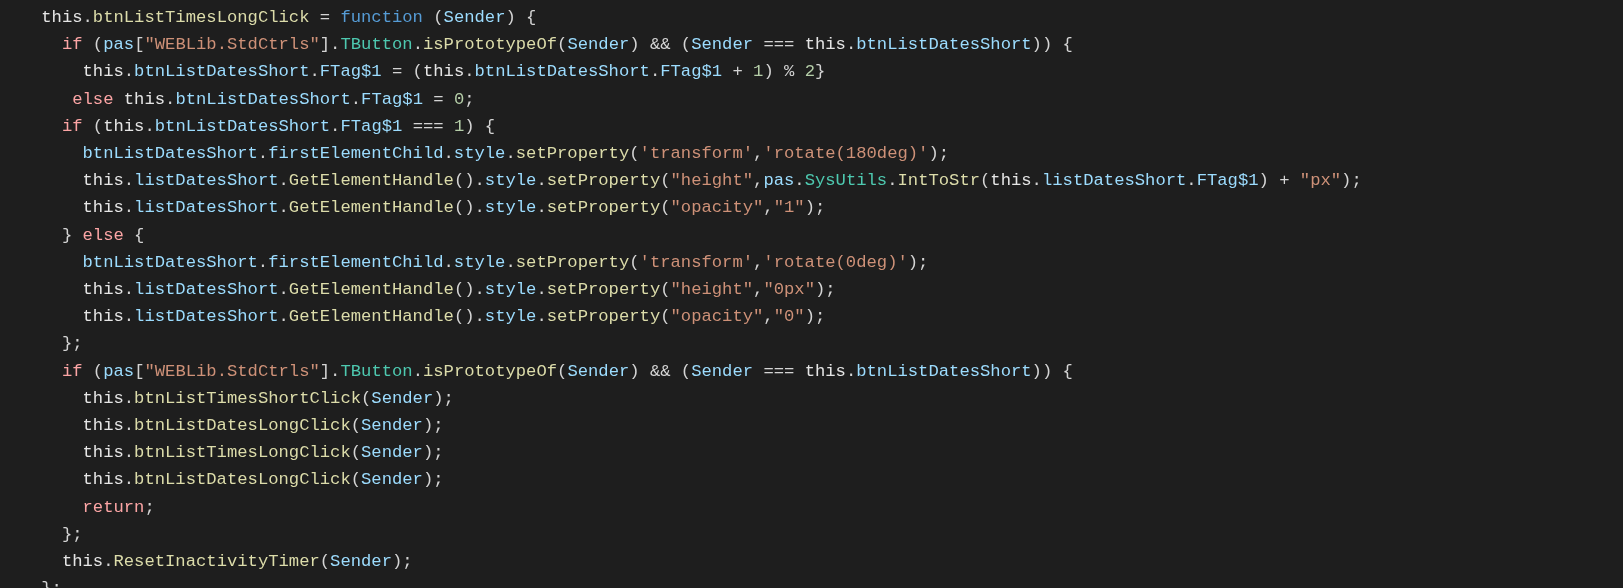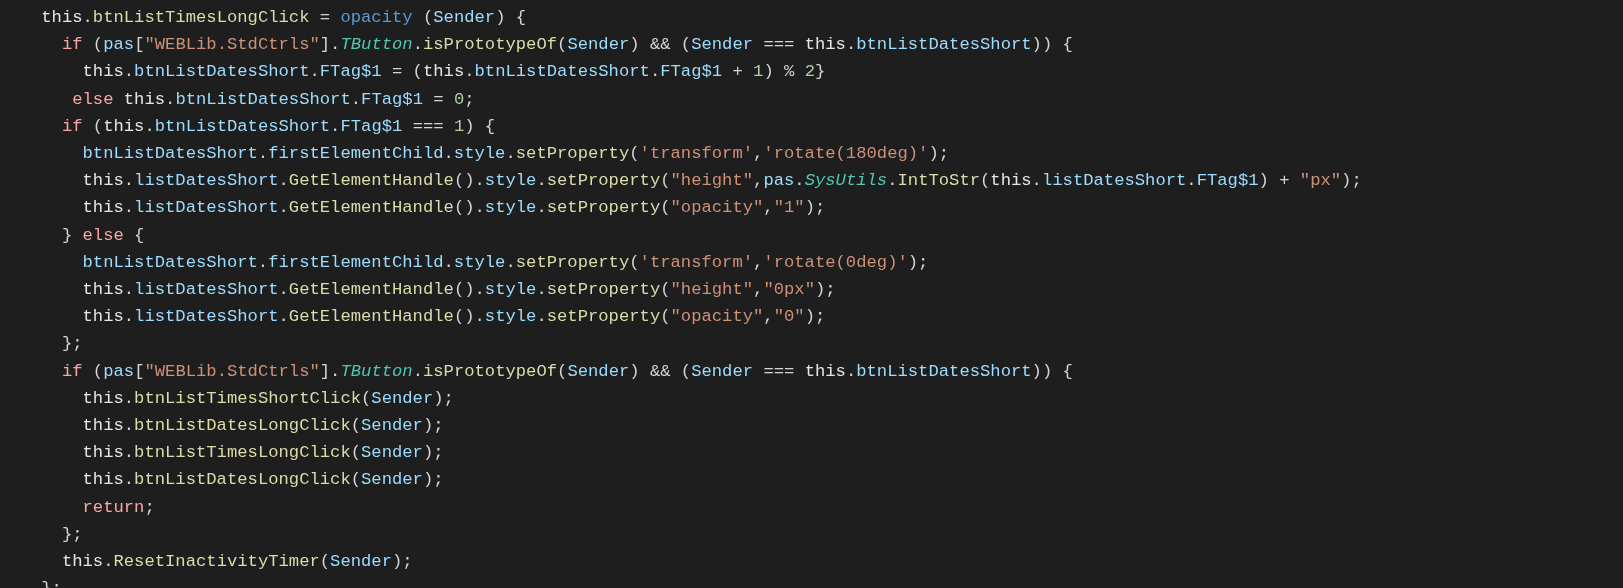--- a/index.html
+++ b/index.html
@@ -22,26 +22,26 @@
   .c-this     { color: #e5e5e5; }   
   .c-kwblue   { color: #fca5a5; }   
   .c-kwpurple { color: #569cd6; }   
   .c-ident    { color: #9cdcfe; text-align: right; }   
   .c-call     { color: #dcdcaa; }   
   .c-param    { color: #9cdcfe; }
   .c-punc     { color: #d4d4d4; }
   .c-num      { color: #b5cea8; }
   .c-str      { color: #ce9178; }
   .c-op       { color: #d4d4d4; }
-  .c-class    { color: #4ec9b0; font-style: italic; }
+  .c-class    { color: #4ec9b0; }
 </style>
 </head>
 <body>
 
-<pre class="code"><span>    <span class="c-this">this</span><span class="c-punc">.</span><span class="c-call">btnListTimesLongClick</span><span class="c-op"> = </span><span class="c-kwpurple">opacity</span><span class="c-punc"> (</span><span class="c-param">Sender</span><span class="c-punc">) {</span></span>
+<pre class="code"><span>    <span class="c-this">this</span><span class="c-punc">.</span><span class="c-call">btnListTimesLongClick</span><span class="c-op"> = </span><span class="c-kwpurple">function</span><span class="c-punc"> (</span><span class="c-param">Sender</span><span class="c-punc">) {</span></span>
 <span>      <span class="c-kwblue">if</span><span class="c-punc"> (</span><span class="c-ident">pas</span><span class="c-punc">[</span><span class="c-str">"WEBLib.StdCtrls"</span><span class="c-punc">].</span><span class="c-class">TButton</span><span class="c-punc">.</span><span class="c-call">isPrototypeOf</span><span class="c-punc">(</span><span class="c-ident">Sender</span><span class="c-punc">) &amp;&amp; (</span><span class="c-ident">Sender</span><span class="c-op"> === </span><span class="c-this">this</span><span class="c-punc">.</span><span class="c-ident">btnListDatesShort</span><span class="c-punc">)) {</span></span>
 <span>        <span class="c-this">this</span><span class="c-punc">.</span><span class="c-ident">btnListDatesShort</span><span class="c-punc">.</span><span class="c-ident">FTag$1</span><span class="c-punc"> = (</span><span class="c-this">this</span><span class="c-punc">.</span><span class="c-ident">btnListDatesShort</span><span class="c-punc">.</span><span class="c-ident">FTag$1</span><span class="c-op"> + </span><span class="c-num">1</span><span class="c-punc">) </span><span class="c-op">%</span><span class="c-punc"> </span><span class="c-num">2</span><span class="c-punc">}</span></span>
 <span>       <span class="c-kwblue">else</span><span> </span><span class="c-this">this</span><span class="c-punc">.</span><span class="c-ident">btnListDatesShort</span><span class="c-punc">.</span><span class="c-ident">FTag$1</span><span class="c-op"> = </span><span class="c-num">0</span><span class="c-punc">;</span></span>
 <span>      <span class="c-kwblue">if</span><span class="c-punc"> (</span><span class="c-this">this</span><span class="c-punc">.</span><span class="c-ident">btnListDatesShort</span><span class="c-punc">.</span><span class="c-ident">FTag$1</span><span class="c-op"> === </span><span class="c-num">1</span><span class="c-punc">) {</span></span>
 <span>        <span class="c-ident">btnListDatesShort</span><span class="c-punc">.</span><span class="c-ident">firstElementChild</span><span class="c-punc">.</span><span class="c-ident">style</span><span class="c-punc">.</span><span class="c-call">setProperty</span><span class="c-punc">(</span><span class="c-str">'transform'</span><span class="c-punc">,</span><span class="c-str">'rotate(180deg)'</span><span class="c-punc">);</span></span>
 <span>        <span class="c-this">this</span><span class="c-punc">.</span><span class="c-ident">listDatesShort</span><span class="c-punc">.</span><span class="c-call">GetElementHandle</span><span class="c-punc">().</span><span class="c-ident">style</span><span class="c-punc">.</span><span class="c-call">setProperty</span><span class="c-punc">(</span><span class="c-str">"height"</span><span class="c-punc">,</span><span class="c-ident">pas</span><span class="c-punc">.</span><span class="c-class">SysUtils</span><span class="c-punc">.</span><span class="c-call">IntToStr</span><span class="c-punc">(</span><span class="c-this">this</span><span class="c-punc">.</span><span class="c-ident">listDatesShort</span><span class="c-punc">.</span><span class="c-ident">FTag$1</span><span class="c-punc">) + </span><span class="c-str">"px"</span><span class="c-punc">);</span></span>
 <span>        <span class="c-this">this</span><span class="c-punc">.</span><span class="c-ident">listDatesShort</span><span class="c-punc">.</span><span class="c-call">GetElementHandle</span><span class="c-punc">().</span><span class="c-ident">style</span><span class="c-punc">.</span><span class="c-call">setProperty</span><span class="c-punc">(</span><span class="c-str">"opacity"</span><span class="c-punc">,</span><span class="c-str">"1"</span><span class="c-punc">);</span></span>
 <span>      <span class="c-punc">} </span><span class="c-kwblue">else</span><span class="c-punc"> {</span></span>
 <span>        <span class="c-ident">btnListDatesShort</span><span class="c-punc">.</span><span class="c-ident">firstElementChild</span><span class="c-punc">.</span><span class="c-ident">style</span><span class="c-punc">.</span><span class="c-call">setProperty</span><span class="c-punc">(</span><span class="c-str">'transform'</span><span class="c-punc">,</span><span class="c-str">'rotate(0deg)'</span><span class="c-punc">);</span></span>
 <span>        <span class="c-this">this</span><span class="c-punc">.</span><span class="c-ident">listDatesShort</span><span class="c-punc">.</span><span class="c-call">GetElementHandle</span><span class="c-punc">().</span><span class="c-ident">style</span><span class="c-punc">.</span><span class="c-call">setProperty</span><span class="c-punc">(</span><span class="c-str">"height"</span><span class="c-punc">,</span><span class="c-str">"0px"</span><span class="c-punc">);</span></span>

